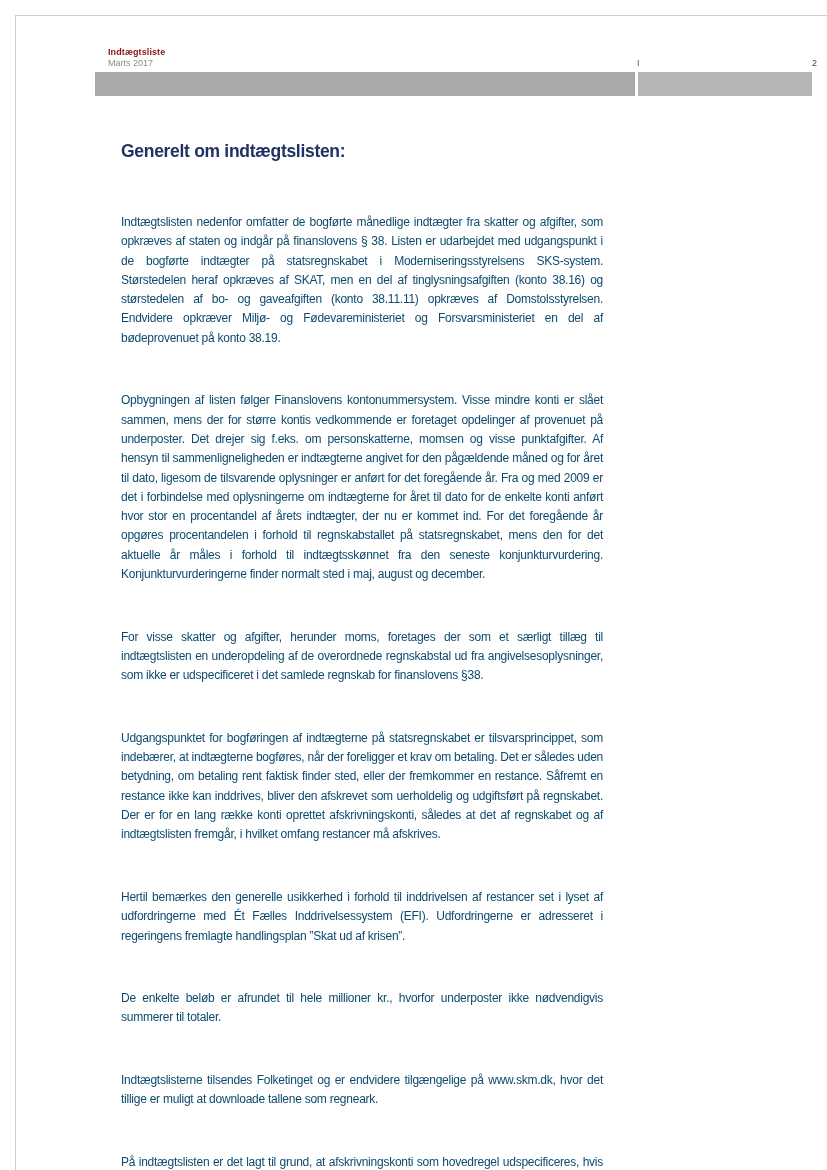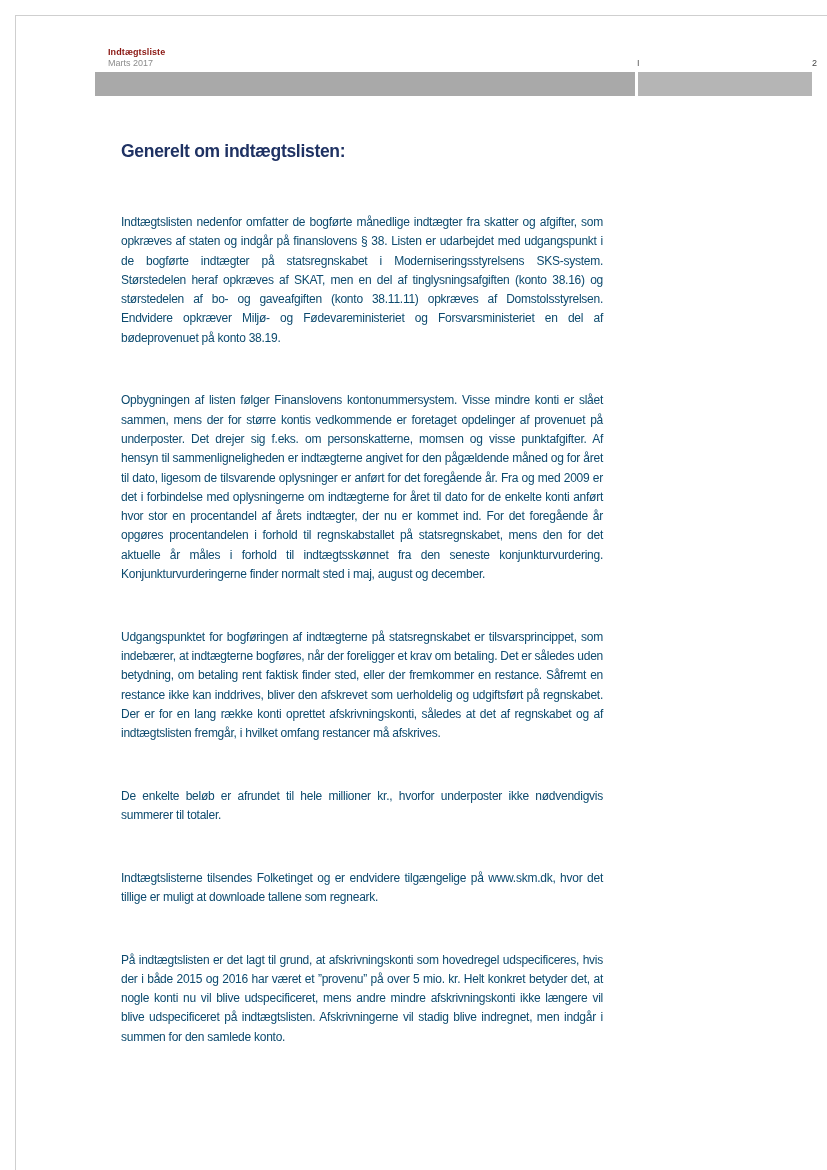--- a/index.html
+++ b/index.html
@@ -88,19 +88,21 @@
   <div class="header-mid">I</div>
   <div class="page-num">2</div>
 
   <div class="rule-left"></div>
   <div class="rule-right"></div>
 
   <main>
     <h1>Generelt om indtægtslisten:</h1>
     <p>Indtægtslisten nedenfor omfatter de bogførte månedlige indtægter fra skatter og afgifter, som opkræves af staten og indgår på finanslovens § 38. Listen er udarbejdet med udgangspunkt i de bogførte indtægter på statsregnskabet i Moderniseringsstyrelsens SKS-system. Størstedelen heraf opkræves af SKAT, men en del af tinglysningsafgiften (konto 38.16) og størstedelen af bo- og gaveafgiften (konto 38.11.11) opkræves af Domstolsstyrelsen. Endvidere opkræver Miljø- og Fødevareministeriet og Forsvarsministeriet en del af bødeprovenuet på konto 38.19.</p>
     <p>Opbygningen af listen følger Finanslovens kontonummersystem. Visse mindre konti er slået sammen, mens der for større kontis vedkommende er foretaget opdelinger af provenuet på underposter. Det drejer sig f.eks. om personskatterne, momsen og visse punktafgifter. Af hensyn til sammenligneligheden er indtægterne angivet for den pågældende måned og for året til dato, ligesom de tilsvarende oplysninger er anført for det foregående år. Fra og med 2009 er det i forbindelse med oplysningerne om indtægterne for året til dato for de enkelte konti anført hvor stor en procentandel af årets indtægter, der nu er kommet ind. For det foregående år opgøres procentandelen i forhold til regnskabstallet på statsregnskabet, mens den for det aktuelle år måles i forhold til indtægtsskønnet fra den seneste konjunkturvurdering. Konjunkturvurderingerne finder normalt sted i maj, august og december.</p>
+    <p>For visse skatter og afgifter, herunder moms, foretages der som et særligt tillæg til indtægtslisten en underopdeling af de overordnede regnskabstal ud fra angivelsesoplysninger, som ikke er udspecificeret i det samlede regnskab for finanslovens §38.</p>
     <p>Udgangspunktet for bogføringen af indtægterne på statsregnskabet er tilsvarsprincippet, som indebærer, at indtægterne bogføres, når der foreligger et krav om betaling. Det er således uden betydning, om betaling rent faktisk finder sted, eller der fremkommer en restance. Såfremt en restance ikke kan inddrives, bliver den afskrevet som uerholdelig og udgiftsført på regnskabet. Der er for en lang række konti oprettet afskrivningskonti, således at det af regnskabet og af indtægtslisten fremgår, i hvilket omfang restancer må afskrives.</p>
+    <p>Hertil bemærkes den generelle usikkerhed i forhold til inddrivelsen af restancer set i lyset af udfordringerne med Ét Fælles Inddrivelsessystem (EFI). Udfordringerne er adresseret i regeringens fremlagte handlingsplan ”Skat ud af krisen”.</p>
     <p>De enkelte beløb er afrundet til hele millioner kr., hvorfor underposter ikke nødvendigvis summerer til totaler.</p>
     <p>Indtægtslisterne tilsendes Folketinget og er endvidere tilgængelige på www.skm.dk, hvor det tillige er muligt at downloade tallene som regneark.</p>
     <p>På indtægtslisten er det lagt til grund, at afskrivningskonti som hovedregel udspecificeres, hvis der i både 2015 og 2016 har været et ”provenu” på over 5 mio. kr. Helt konkret betyder det, at nogle konti nu vil blive udspecificeret, mens andre mindre afskrivningskonti ikke længere vil blive udspecificeret på indtægtslisten. Afskrivningerne vil stadig blive indregnet, men indgår i summen for den samlede konto.</p>
   </main>
 
 </div>
 
 </body></html>

